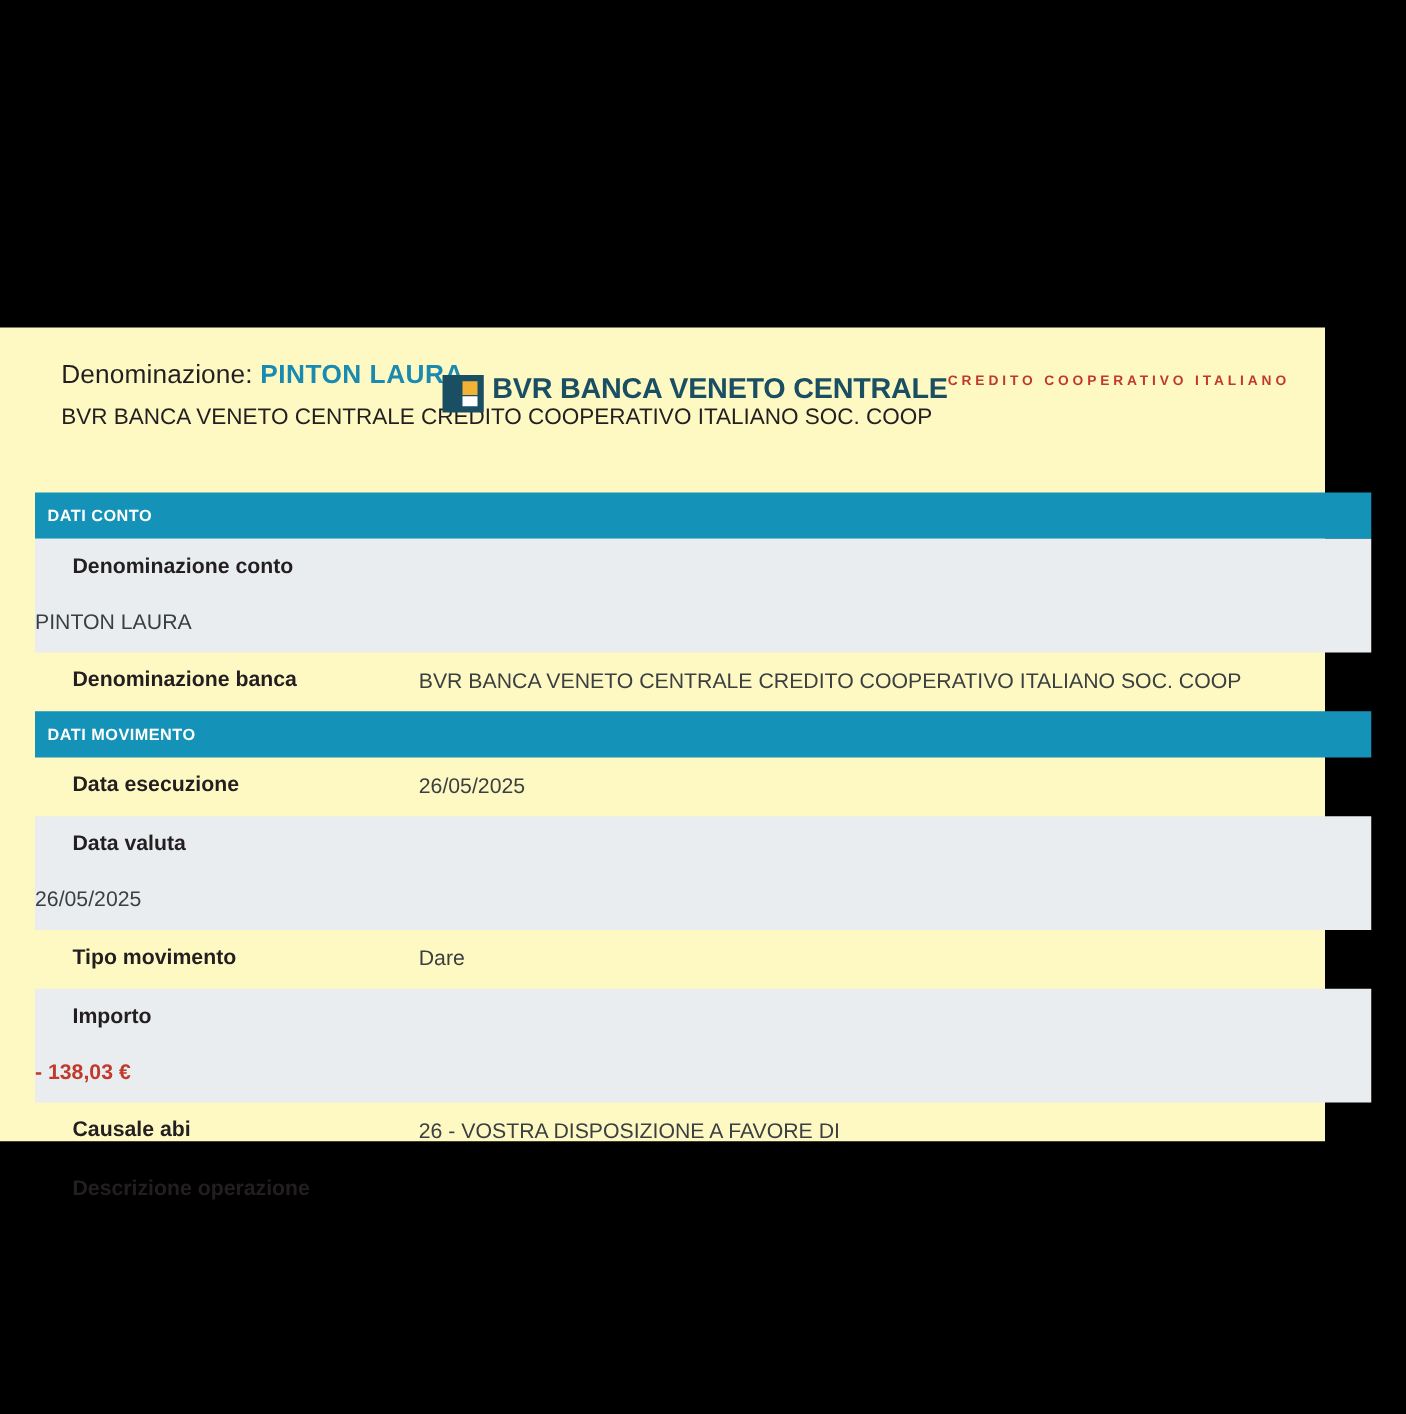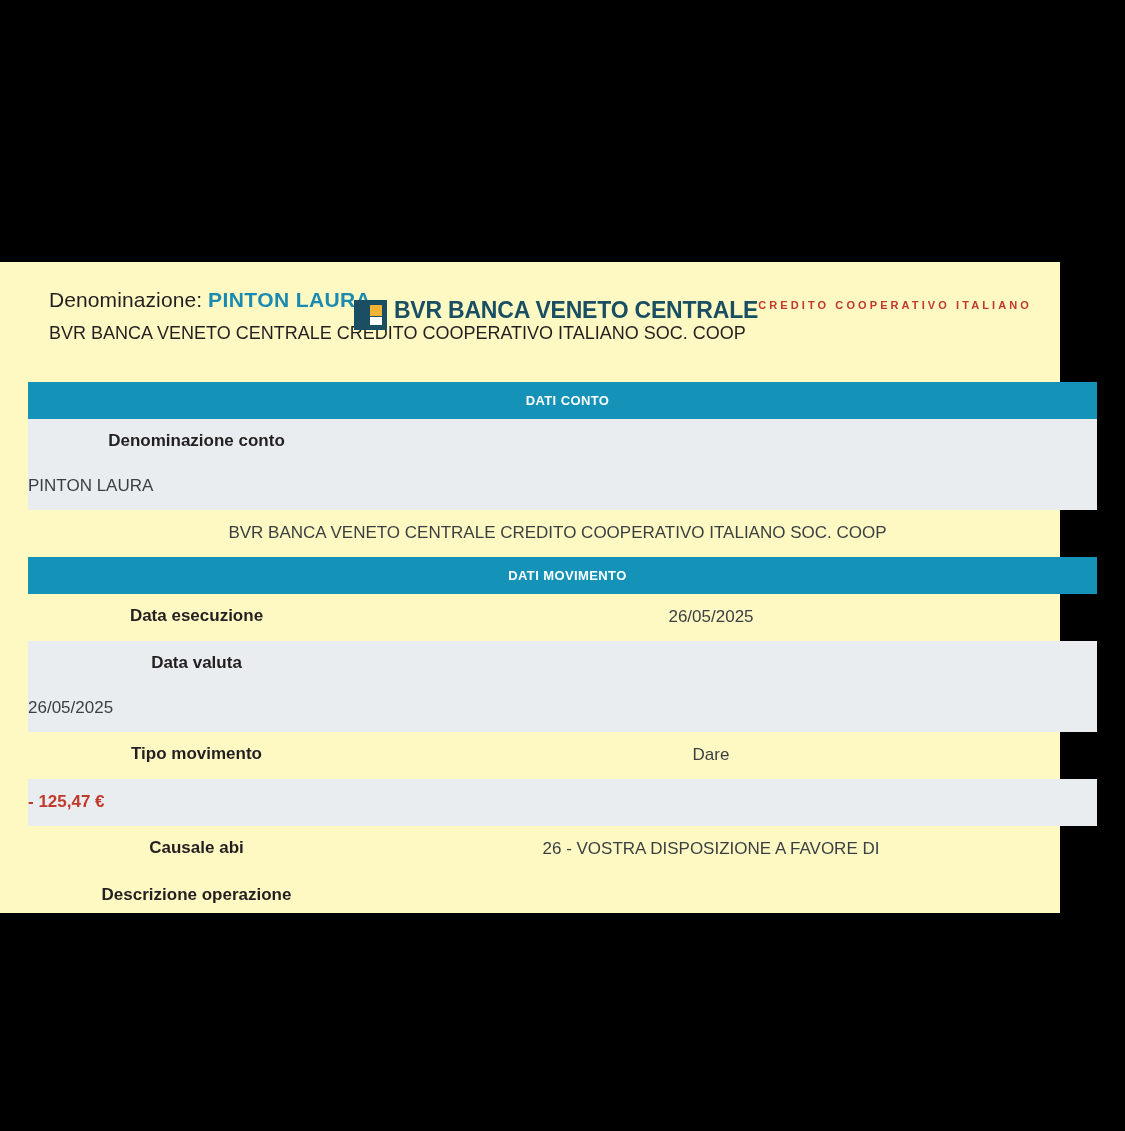--- a/index.html
+++ b/index.html
@@ -95,23 +95,22 @@
   .logo-bottom {
     font-size: 11px;
     font-weight: bold;
     color: #c0392b;
     letter-spacing: 3.1px;
     line-height: 14px;
   }
   .table {
     position: absolute;
     left: 28px;
-    top: 120px;
+    top: 132px;
     width: 1069px;
-    text-align: center;
   }
   .section-head {
     background: #1492b8;
     color: #ffffff;
     font-size: 13px;
     font-weight: bold;
     letter-spacing: 0.4px;
     padding: 11px 0 11px 10px;
   }
   .row {
@@ -176,20 +175,21 @@
 
     <div class="section-head">DATI CONTO</div>
 
 
     <div class="row alt">
       <div class="cell-label">Denominazione conto</div>
       <div class="cell-value">PINTON LAURA</div>
     </div>
 
     <div class="row">
+      <div class="cell-label">Denominazione banca</div>
       <div class="cell-value">BVR BANCA VENETO CENTRALE  CREDITO COOPERATIVO ITALIANO SOC. COOP</div>
     </div>
 
     <div class="section-head">DATI MOVIMENTO</div>
 
     <div class="row">
       <div class="cell-label">Data esecuzione</div>
       <div class="cell-value">26/05/2025</div>
     </div>
 
@@ -197,21 +197,22 @@
       <div class="cell-label">Data valuta</div>
       <div class="cell-value">26/05/2025</div>
     </div>
 
     <div class="row">
       <div class="cell-label">Tipo movimento</div>
       <div class="cell-value">Dare</div>
     </div>
 
     <div class="row alt">
-      <div class="cell-value amount">- 125,47 €</div>
+      <div class="cell-label">Importo</div>
+      <div class="cell-value amount">- 138,03 €</div>
     </div>
 
     <div class="row">
       <div class="cell-label">Causale abi</div>
       <div class="cell-value"> 26 - VOSTRA DISPOSIZIONE A FAVORE DI</div>
     </div>
 
     <div class="row">
       <div class="cell-label">Descrizione operazione</div>
     </div>

